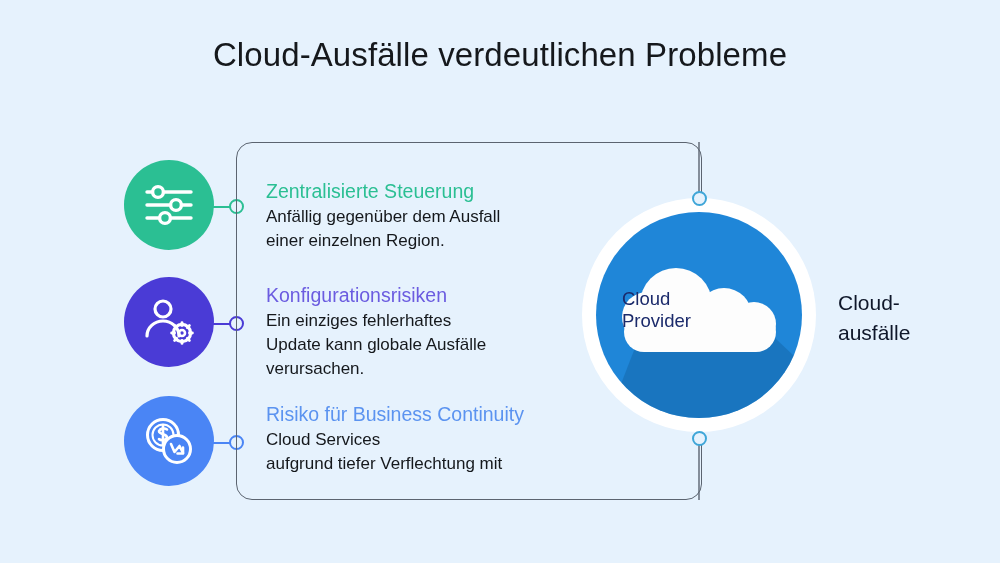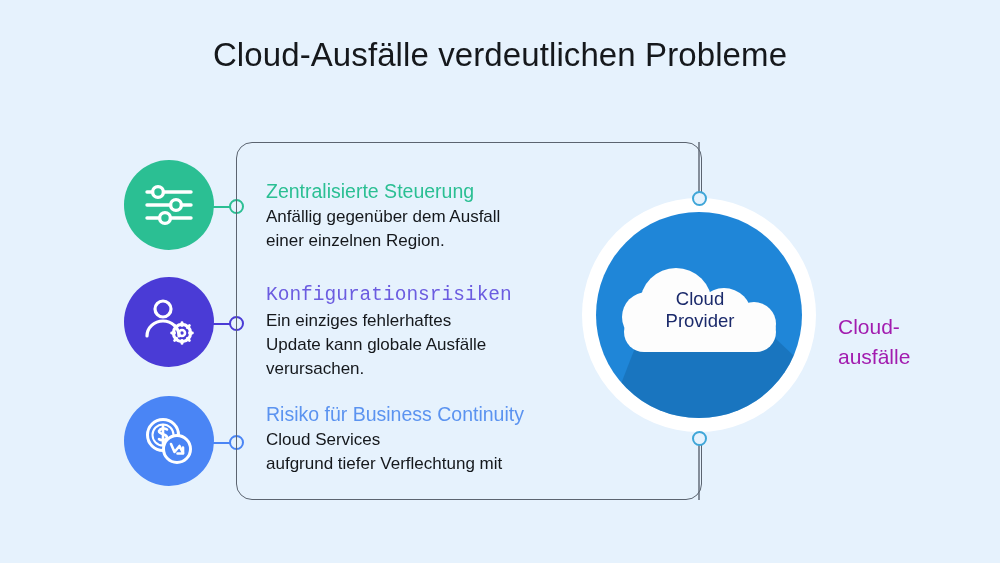--- a/index.html
+++ b/index.html
@@ -173,21 +173,21 @@
   #cloud-shape .base {
     position: absolute;
     background: #fdfdfd;
     border-radius: 26px;
   }
   #cloud-label {
     position: absolute;
     left: 0;
     top: 26px;
     width: 156px;
-    text-align: center;
+    text-align: left;
     font-size: 18.5px;
     line-height: 22px;
     color: #1b2a6b;
     z-index: 5;
   }
 
   
   .node-dot {
     position: absolute;
     width: 15px;
@@ -200,22 +200,21 @@
   #node-dot-top { left: 692px; top: 191px; }
   #node-dot-bottom { left: 692px; top: 431px; }
 
   #right-label {
     position: absolute;
     left: 838px;
     top: 288px;
     width: 150px;
     font-size: 21px;
     line-height: 30px;
-    color: #a21caf;
-    margin-top: 24px;
+    color: #0f172a;
   }
 
   
   #connector-paths {
     position: absolute;
     left: 0;
     top: 0;
     width: 1000px;
     height: 563px;
     pointer-events: none;
@@ -283,21 +282,21 @@
               <line x1="16.4" y1="1.6" x2="14.3" y2="3.7"></line>
               <line x1="3.7" y1="14.3" x2="1.6" y2="16.4"></line>
             </g>
           </g>
         </svg>
       </span>
     </div>
     <div class="connector-line" style="background:#4A3BD6;"></div>
     <div class="connector-dot" style="border-color:#4A3BD6;"></div>
     <div class="feature-text">
-      <div class="feature-heading" style="color:#6B5CE0;font-family:Liberation Mono, monospace;">Konfigurationsrisiken</div>
+      <div class="feature-heading" style="color:#6B5CE0;">Konfigurationsrisiken</div>
       <div class="feature-body">Ein einziges fehlerhaftes</div>
       <div class="feature-body">Update kann globale Ausfälle</div>
       <div class="feature-body">verursachen.</div>
     </div>
   </div>
 
   <div class="feature-row" id="feature-row-2">
     <div class="icon-badge" style="background:#4A85F5;">
       <span>
         <svg width="56" height="54" viewBox="0 0 56 54" xmlns="http://www.w3.org/2000/svg">

